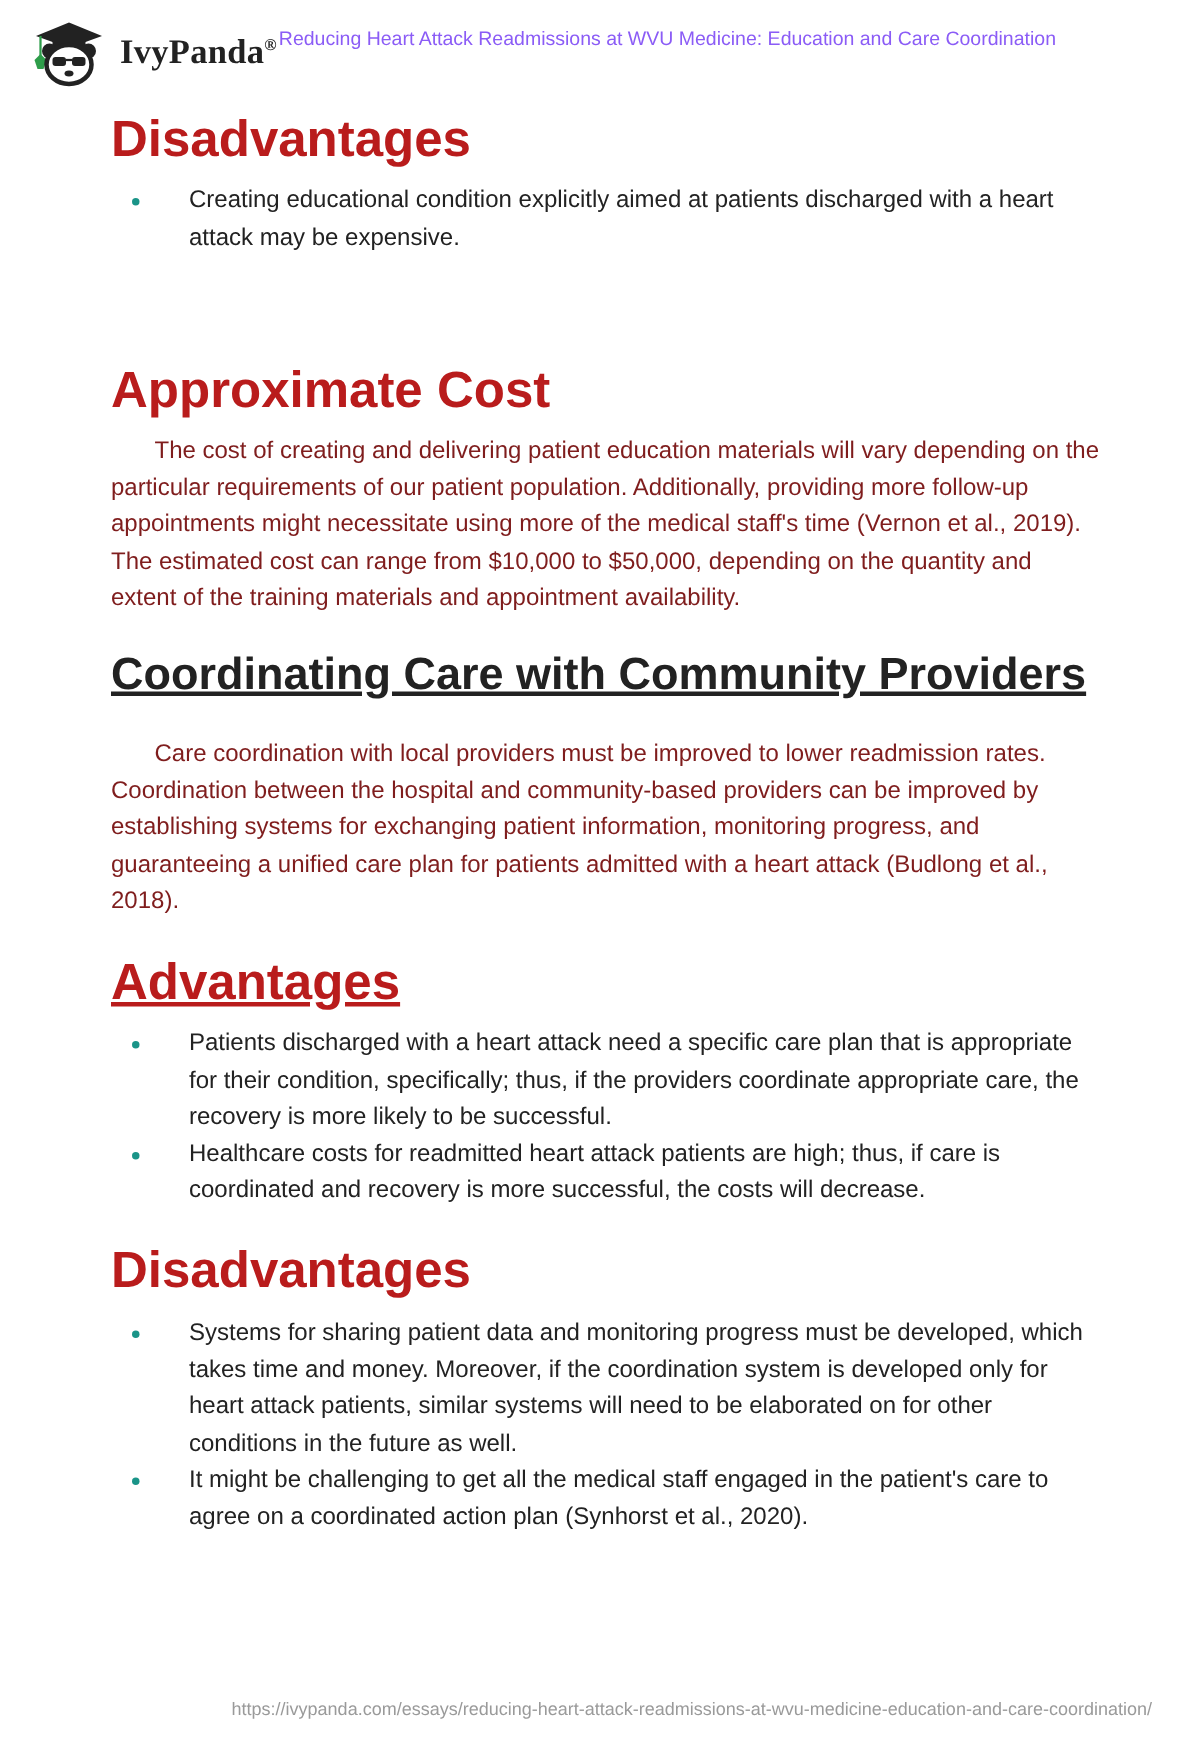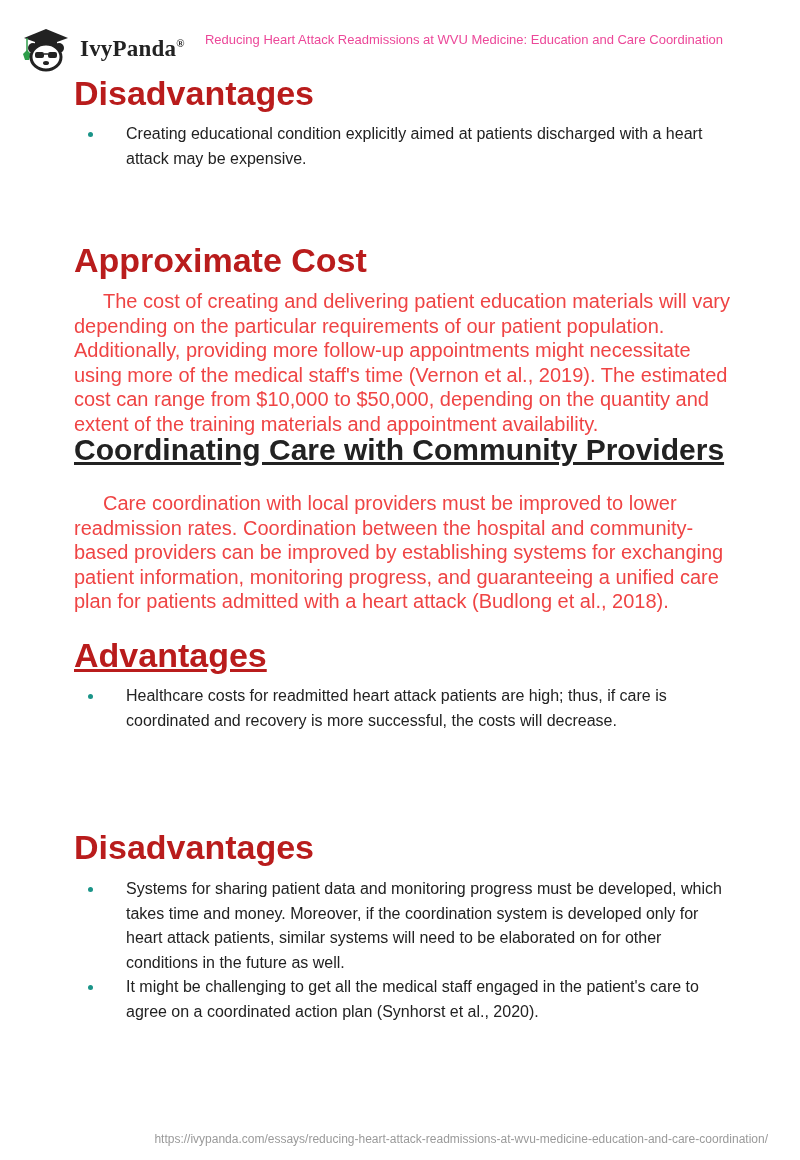--- a/index.html
+++ b/index.html
@@ -1,27 +1,27 @@
 <!DOCTYPE html>
 <html><head>
 <meta charset="utf-8">
 <style>
   html, body { margin: 0; padding: 0; background: #ffffff; }
   body { width: 800px; height: 1160px; position: relative; overflow: hidden;
          font-family: "Liberation Sans", sans-serif; color: #222222; }
-  .header { position: absolute; top: 18px; left: 0; width: 736px; height: 60px; padding-left: 19px; }
+  .header { position: absolute; top: 4px; left: 0; width: 736px; height: 60px; }
   .logo { position: absolute; left: 20px; top: 8px; display: flex; align-items: center; }
   .logo-mark { width: 52px; height: 46px; position: relative; }
   .logo-text { font-family: "Liberation Serif", serif; font-weight: bold; font-size: 23px; color: #222; margin-left: 8px; letter-spacing: 0.2px; }
   .logo-text sup { font-size: 11px; }
-  .doc-title { position: absolute; right: 32px; top: 14px; font-size: 13px; color: #ec4899; white-space: nowrap; }
+  .doc-title { position: absolute; right: 32px; top: 14px; font-size: 13px; color: #8b5cf6; white-space: nowrap; }
   .content { position: absolute; left: 74px; top: 0; width: 660px; }
   h2 { font-size: 34px; font-weight: bold; margin: 0; color: #b91c1c; position: absolute; left: 0; white-space: nowrap; }
   h1 { font-size: 30px; font-weight: bold; margin: 0; color: #222; position: absolute; left: 0; white-space: nowrap; }
-  p.para { position: absolute; left: 0; width: 660px; margin: 0; font-size: 20px; line-height: 24.5px; text-indent: 29px; color: #ef4444; }
+  p.para { position: absolute; left: 0; width: 660px; margin: 0; font-size: 16px; line-height: 24.5px; text-indent: 29px; color: #7f1d1d; }
   ul.bullets { position: absolute; left: 0; width: 660px; margin: 0; padding: 0; list-style: none; }
   ul.bullets li { position: relative; padding-left: 52px; font-size: 16px; line-height: 24.5px; color: #222; }
   ul.bullets li .dot { position: absolute; left: 14px; top: 10px; width: 5px; height: 5px; border-radius: 50%; background: #1a9488; }
   .footer-url { position: absolute; right: 32px; top: 1132px; font-size: 12px; color: #9a9a9a; white-space: nowrap; }
 </style>
 </head>
 <body>
 
 <div class="header">
   <div class="logo">
@@ -53,20 +53,21 @@
   </ul>
 
   <h2 style="top:241px;">Approximate Cost</h2>
   <p class="para" style="top:289px;">The cost of creating and delivering patient education materials will vary depending on the particular requirements of our patient population. Additionally, providing more follow-up appointments might necessitate using more of the medical staff's time (Vernon et al., 2019). The estimated cost can range from $10,000 to $50,000, depending on the quantity and extent of the training materials and appointment availability.</p>
 
   <h1 style="top:433px;text-decoration:underline;">Coordinating Care with Community Providers</h1>
   <p class="para" style="top:491px;">Care coordination with local providers must be improved to lower readmission rates. Coordination between the hospital and community-based providers can be improved by establishing systems for exchanging patient information, monitoring progress, and guaranteeing a unified care plan for patients admitted with a heart attack (Budlong et al., 2018).</p>
 
   <h2 style="top:636px;text-decoration:underline;">Advantages</h2>
   <ul class="bullets" style="top:684px;">
+    <li><span class="dot"></span><span>Patients discharged with a heart attack need a specific care plan that is appropriate for their condition, specifically; thus, if the providers coordinate appropriate care, the recovery is more likely to be successful.</span></li>
     <li><span class="dot"></span><span>Healthcare costs for readmitted heart attack patients are high; thus, if care is coordinated and recovery is more successful, the costs will decrease.</span></li>
   </ul>
 
   <h2 style="top:828px;">Disadvantages</h2>
   <ul class="bullets" style="top:877px;">
     <li><span class="dot"></span><span>Systems for sharing patient data and monitoring progress must be developed, which takes time and money. Moreover, if the coordination system is developed only for heart attack patients, similar systems will need to be elaborated on for other conditions in the future as well.</span></li>
     <li><span class="dot"></span><span>It might be challenging to get all the medical staff engaged in the patient's care to agree on a coordinated action plan (Synhorst et al., 2020).</span></li>
   </ul>
 </div>
 

